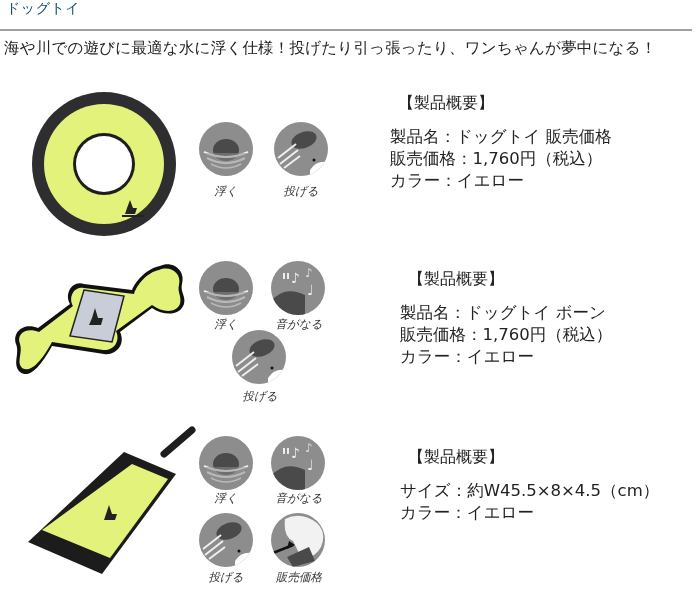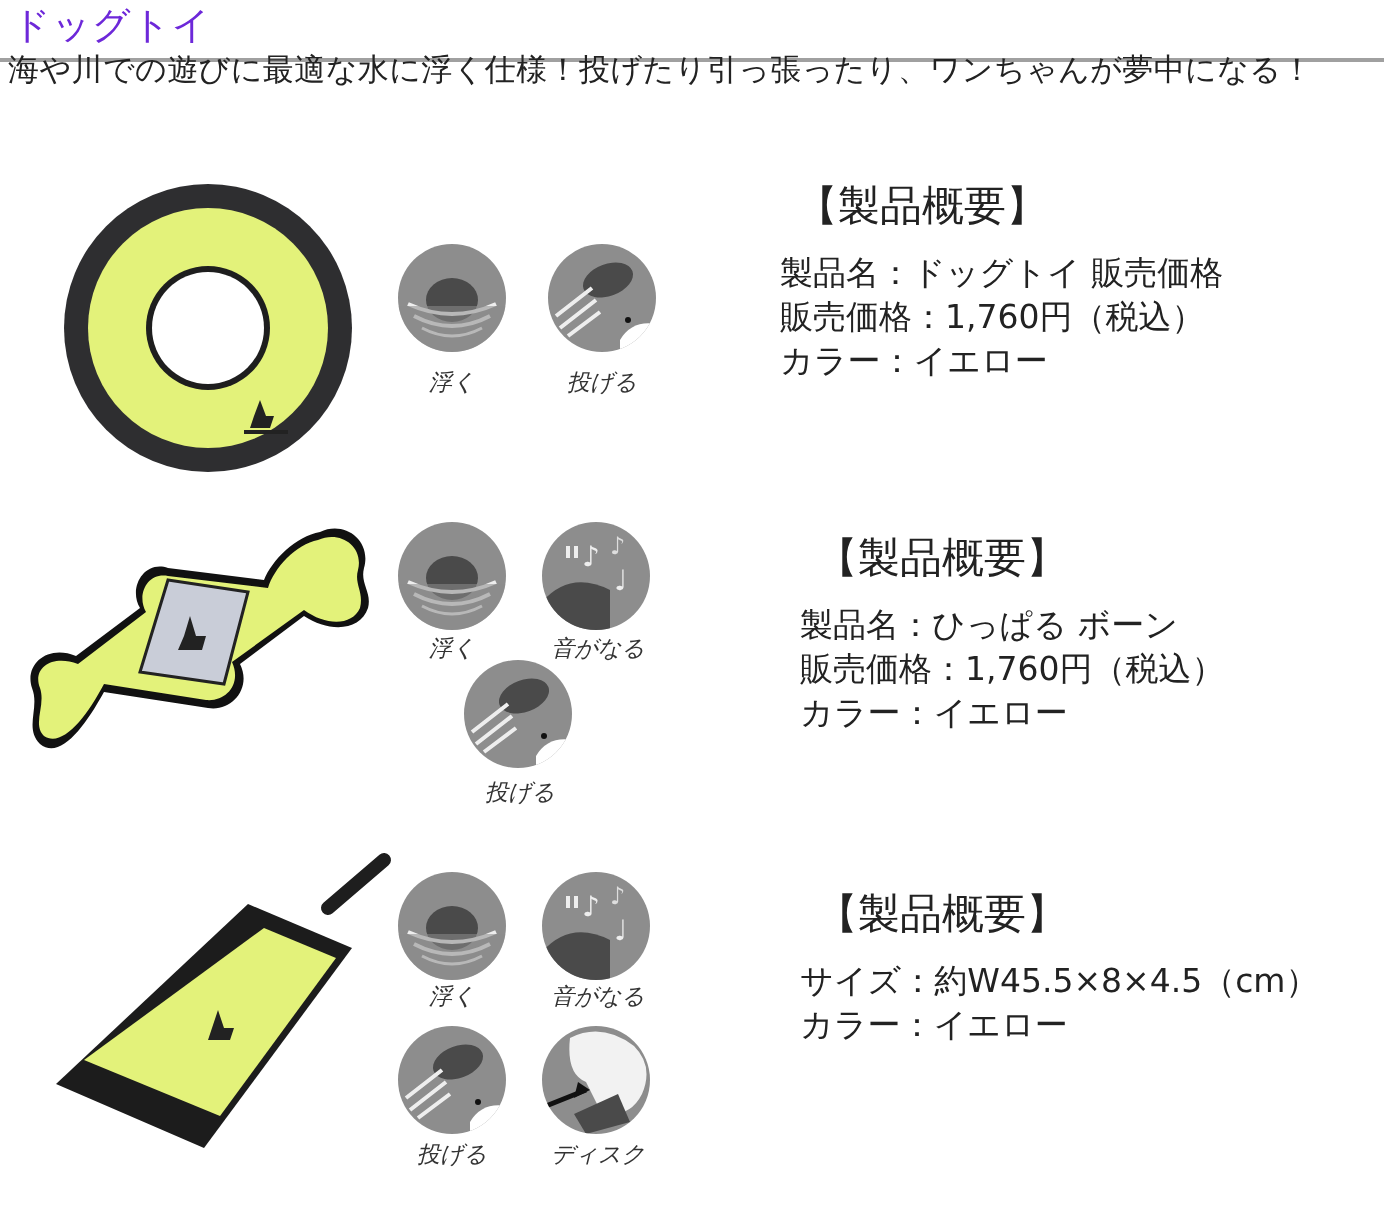--- a/index.html
+++ b/index.html
@@ -1,26 +1,26 @@
 <!DOCTYPE html>
 <html><head>
 <meta charset="utf-8">
 <style>
   html, body { margin:0; padding:0; background:#ffffff; }
   body { width:700px; height:606px; position:relative; overflow:hidden;
          font-family:"DejaVu Sans","Liberation Sans",sans-serif; color:#333333; }
-  .title { position:absolute; left:6px; top:0px; font-size:19px; color:#6d28d9; letter-spacing:0.5px; }
+  .title { position:absolute; left:6px; top:0px; font-size:14px; color:#0c4a6e; letter-spacing:0.5px; }
   .title-rule { position:absolute; left:0; top:29px; width:692px; height:2px; background:#a0a0a0; }
-  .lead { position:absolute; left:4px; top:25px; font-size:15.5px; color:#222; white-space:nowrap; letter-spacing:0.2px; }
+  .lead { position:absolute; left:4px; top:38px; font-size:15.5px; color:#222; white-space:nowrap; letter-spacing:0.2px; }
 
   .icon { position:absolute; width:54px; height:54px; border-radius:50%; background:#8d8d8d; overflow:hidden; }
   .icon-label { position:absolute; width:70px; text-align:center; font-size:11.5px; color:#333;font-style:italic; }
 
   .spec { position:absolute; font-size:16.5px; color:#222; line-height:22px; white-space:nowrap; }
-  .spec .head { font-size:21px; margin-left:8px; margin-bottom:12px; display:block; }
+  .spec .head { font-size:16px; margin-left:8px; margin-bottom:12px; display:block; }
   .spec .line { display:block; }
 </style>
 </head>
 <body>
 
 <div class="title">ドッグトイ</div>
 <div class="title-rule"></div>
 <div class="lead">海や川での遊びに最適な水に浮く仕様！投げたり引っ張ったり、ワンちゃんが夢中になる！</div>
 
 <div>
@@ -100,21 +100,21 @@
         <ellipse cx="30" cy="18" rx="13" ry="8" fill="#4a4a4a" transform="rotate(-20 30 18)"></ellipse>
         <path d="M4 36 L22 22 M6 42 L24 28 M10 46 L26 34" stroke="#eee" stroke-width="2"></path>
         <path d="M36 48 Q42 38 54 40 L54 54 L36 54 Z" fill="#fff"></path>
         <circle cx="40" cy="38" r="1.5" fill="#111"></circle>
       </svg>
   </div>
   <div class="icon-label" style="left:225px;top:389px">投げる</div>
 
   <div class="spec" style="left:400px;top:268px">
     <span class="head">【製品概要】</span>
-    <span class="line">製品名：ひっぱる ボーン</span>
+    <span class="line">製品名：ドッグトイ ボーン</span>
     <span class="line">販売価格：1,760円（税込）</span>
     <span class="line">カラー：イエロー</span>
   </div>
 </div>
 
 <div>
   <svg style="position:absolute;left:24px;top:424px" width="176" height="150" viewBox="0 0 176 150">
     <path d="M140 30 L168 6" stroke="#1e1e1e" stroke-width="7" stroke-linecap="round"></path>
     <path d="M100 28 L152 50 L78 150 L4 118 Z" fill="#1c1c1c"></path>
     <path d="M108 40 L144 55 L86 134 L18 106 Z" fill="#e3f27a"></path>
@@ -155,20 +155,20 @@
   <div class="icon-label" style="left:191px;top:570px">投げる</div>
 
   <div class="icon" style="left:271px;top:513px">
     <svg width="54" height="54" viewBox="0 0 54 54">
         <path d="M14 6 Q30 -2 46 10 Q56 20 50 34 Q44 46 30 44 L22 28 Q12 24 14 6 Z" fill="#f2f2f2"></path>
         <path d="M16 44 L38 34 L44 48 L22 54 Z" fill="#4a4a4a"></path>
         <path d="M2 40 L22 32" stroke="#111" stroke-width="2.5"></path>
         <path d="M18 28 L24 32 L16 36 Z" fill="#111"></path>
       </svg>
   </div>
-  <div class="icon-label" style="left:264px;top:570px">ディスク</div>
+  <div class="icon-label" style="left:264px;top:570px">販売価格</div>
 
   <div class="spec" style="left:400px;top:446px">
     <span class="head">【製品概要】</span>
     <span class="line">サイズ：約W45.5×8×4.5（cm）</span>
     <span class="line">カラー：イエロー</span>
   </div>
 </div>
 
 </body></html>

